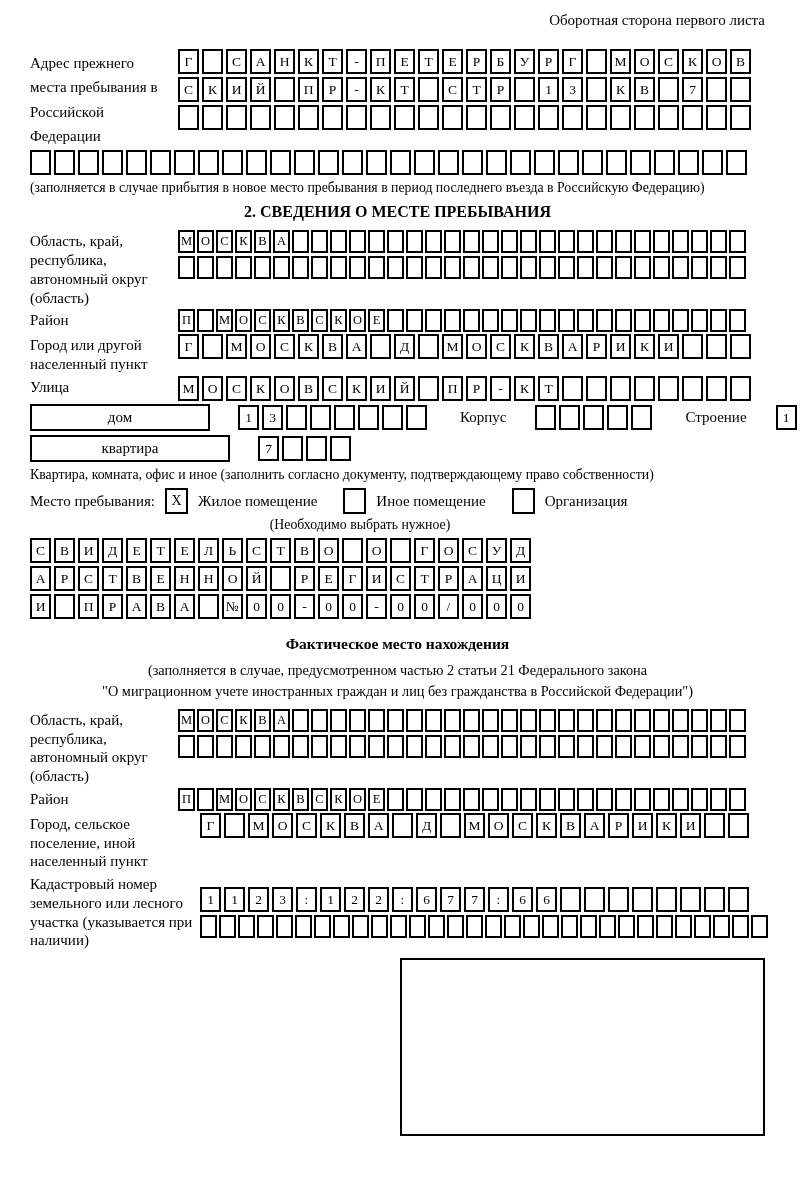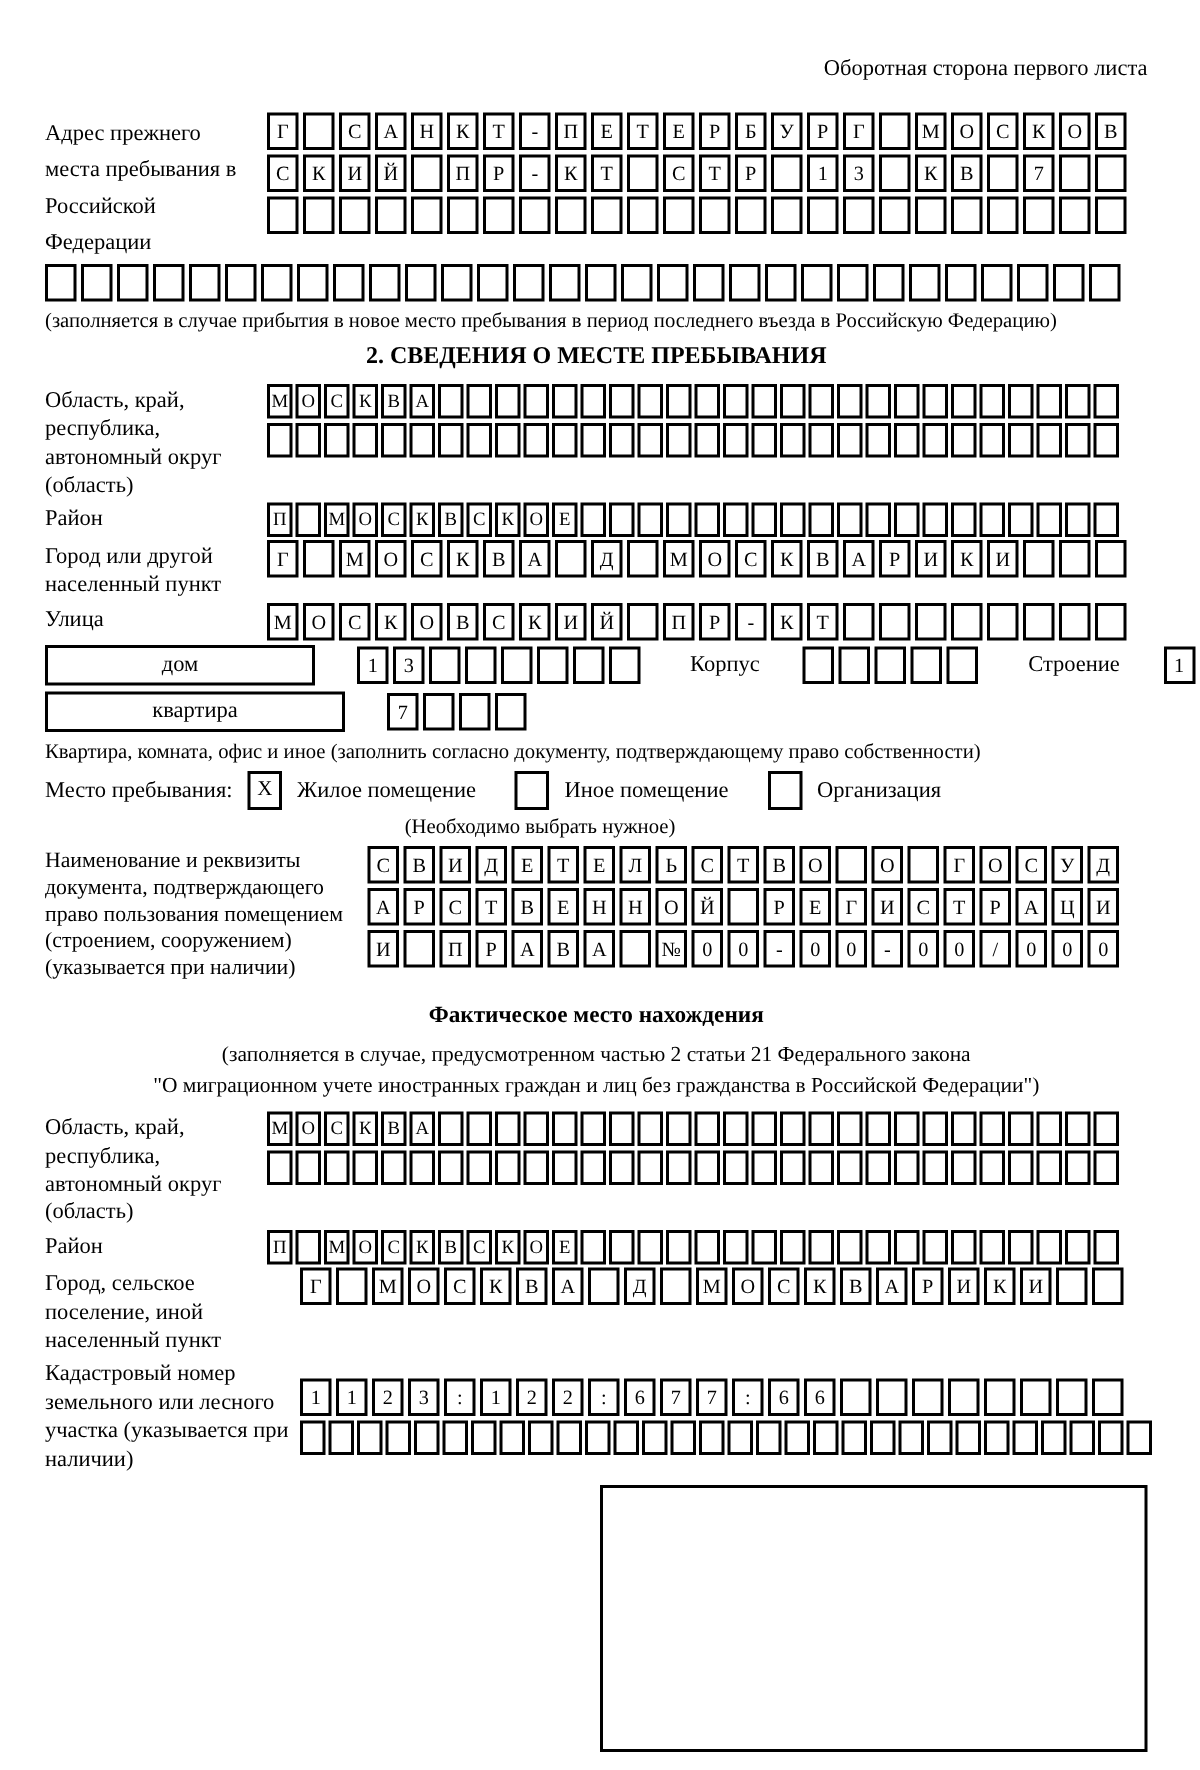--- a/index.html
+++ b/index.html
@@ -1,18 +1,18 @@
 <!DOCTYPE html>
 <html><head>
 <meta charset="utf-8">
 <style>
   html,body{margin:0;padding:0;background:#fff;}
   .page{width:800px;height:1180px;box-sizing:border-box;padding:0 35px 0 30px;background:#fff;color:#000;
         font-family:"Liberation Serif","DejaVu Serif",serif;font-size:15px;overflow:hidden;position:relative;}
-  .corner{text-align:right;padding-top:38px;margin-bottom:20px;font-size:15px;}
+  .corner{text-align:right;padding-top:12px;margin-bottom:20px;font-size:15px;}
   .frow{display:flex;align-items:flex-start;margin-bottom:2px;}
   .flabel{width:148px;flex:0 0 148px;line-height:1.25;padding-top:2px;padding-right:6px;box-sizing:border-box;}
   .block-a .flabel{line-height:1.62;}
   .cellcol>.cells{margin-bottom:3px;}
   .cells{display:flex;flex-wrap:nowrap;}
   .cell{box-sizing:border-box;width:21px;height:25px;border:2px solid #000;margin-right:3px;text-align:center;
         font-size:13.5px;line-height:21px;flex:0 0 auto;background:#fff;}
   .cells.sm .cell{width:17px;height:23px;margin-right:2px;font-size:12.5px;line-height:19px;}
   .note{font-size:13.8px;line-height:1.25;margin:1px 0 4px;}
   .note.center{text-align:left;}
@@ -371,21 +371,20 @@
     <div class="checkbox">X</div>
     <div class="opt-label">Жилое помещение</div>
     <div class="checkbox"></div>
     <div class="opt-label">Иное помещение</div>
     <div class="checkbox"></div>
     <div class="opt-label">Организация</div>
   </div>
   <div class="mesto-note">(Необходимо выбрать нужное)</div>
 
   <div class="frow doc">
-    <div class="flabel">Наименование и реквизиты документа, подтверждающего право пользования помещением (строением, сооружением) (указывается при наличии)</div>
     <div class="cellcol">
       <div class="cells">
           <span class="cell">С</span>
           <span class="cell">В</span>
           <span class="cell">И</span>
           <span class="cell">Д</span>
           <span class="cell">Е</span>
           <span class="cell">Т</span>
           <span class="cell">Е</span>
           <span class="cell">Л</span>

